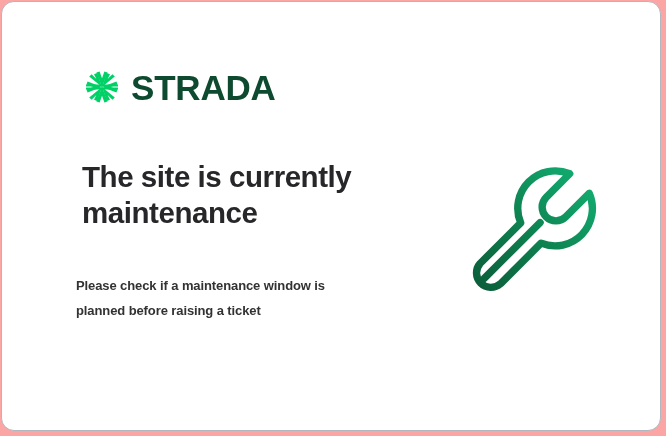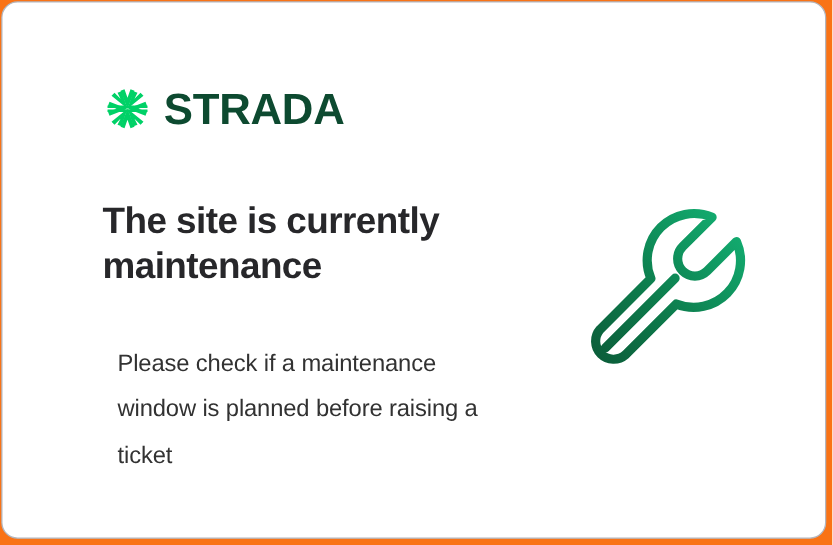--- a/index.html
+++ b/index.html
@@ -11,21 +11,21 @@
   body {
     font-family: "Liberation Sans", sans-serif;
     -webkit-font-smoothing: antialiased;
   }
 
   .screen {
     position: relative;
     width: 666px;
     height: 436px;
     overflow: hidden;
-    background: #f97316;
+    background: #fca5a5;
   }
 
   
   .page-card {
     position: absolute;
     left: 1px;
     top: 1px;
     width: 660px;
     height: 430px;
     box-sizing: border-box;
@@ -77,26 +77,26 @@
     font-weight: bold;
     letter-spacing: -0.45px;
     color: #27272a;
   }
 
   
   .bodycopy {
     margin: 0;
     padding: 0;
     position: absolute;
-    left: 92px;
+    left: 74px;
     top: 272px;
     width: 300px;
-    font-size: 19px;
+    font-size: 13px;
     line-height: 1.92;
-    font-weight: normal;
+    font-weight: bold;
     letter-spacing: -0.1px;
     color: #323232;
   }
 
   
   .wrench {
     position: absolute;
     left: 452px;
     top: 154px;
     width: 160px;

